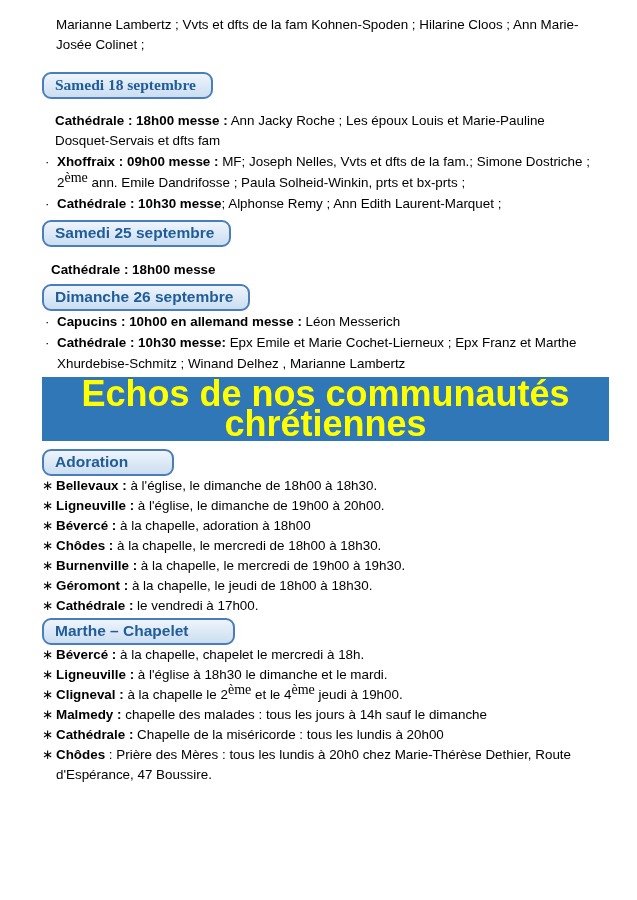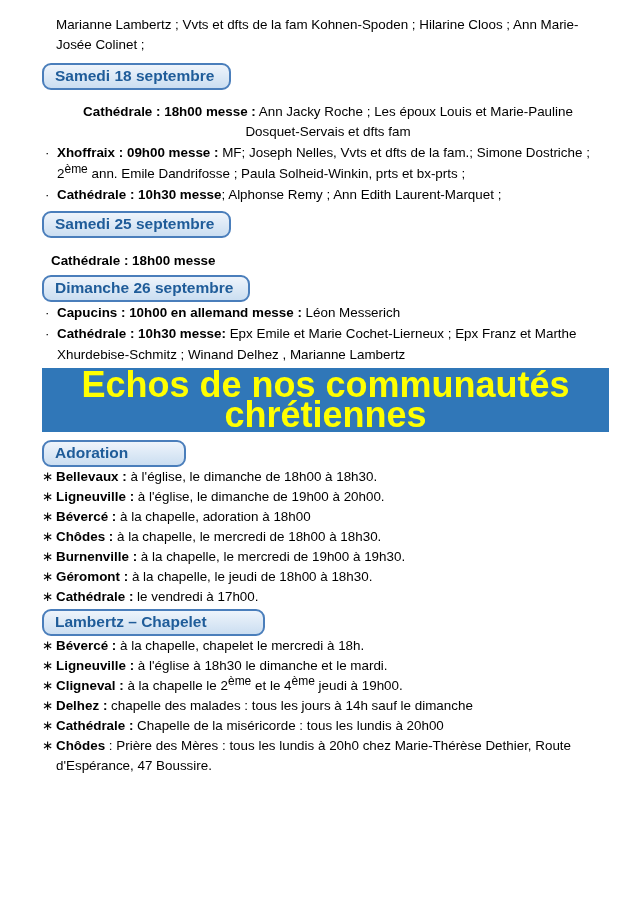--- a/index.html
+++ b/index.html
@@ -19,38 +19,38 @@
   .intro{margin-left:14px;}
   .headbox{
     display:inline-block;
     border:2px solid var(--box-border);
     border-radius:9px;
     background:linear-gradient(180deg,var(--box-fill-top) 0%,var(--box-fill-bottom) 100%);
     color:var(--box-text);
     font-weight:bold;font-size:15.5px;line-height:18px;
     padding:2px 15px 3px 11px;
   }
-  .headbox.wide{padding-right:56px;}
+  .headbox.wide{padding-right:44px;}
   .hb-row{margin:0;line-height:0;}
   .item{position:relative;line-height:21px;}
   .item.dot{padding-left:15px;}
   .item.dot .marker{position:absolute;left:3px;top:0;}
   .item.ast{padding-left:14px;line-height:20px;}
   .item.ast .marker{position:absolute;left:0;top:0;}
   .banner{
     background:var(--banner-bg);color:var(--banner-text);
     font-weight:bold;font-size:36px;line-height:30px;
     text-align:center;padding:2px 4px 2px 4px;
     margin:3px -8px 0 0;
   }
-  sup{font-size:12px;line-height:0;vertical-align:super;}
+  sup{font-size:14px;line-height:0;vertical-align:super;font-family:Liberation Serif, serif;}
   b{font-weight:bold;}
   
   .mt-intro{margin-top:0;}
-  .mt9{margin-top:8px;} .mt12{margin-top:12px;text-align:center;} .mt7{margin-top:7px;}
+  .mt9{margin-top:17px;font-family:Liberation Serif, serif;} .mt12{margin-top:12px;} .mt7{margin-top:7px;}
   .mt6{margin-top:6px;} .mt4{margin-top:4px;} .mt3{margin-top:13px;}
   .mt8{margin-top:8px;} .mt2{margin-top:2px;}
   .masses-list{margin:0;}
 </style>
 </head>
 <body>
 
 <div class="content">
 
   <p class="para intro mt-intro">Marianne Lambertz ; Vvts et dfts de la fam Kohnen-Spoden ; Hilarine Cloos ; Ann Marie-Josée Colinet ;</p>
@@ -100,33 +100,33 @@
       <span class="marker">∗</span><b>Burnenville :</b><span> à la chapelle, le mercredi de 19h00 à 19h30.</span>
     </div>
     <div class="item ast">
       <span class="marker">∗</span><b>Géromont :</b><span> à la chapelle, le jeudi de 18h00 à 18h30.</span>
     </div>
     <div class="item ast">
       <span class="marker">∗</span><b>Cathédrale :</b><span> le vendredi à 17h00.</span>
     </div>
   </div>
 
-  <p class="hb-row mt2"><span class="headbox wide">Lambertz – Chapelet</span></p>
+  <p class="hb-row mt2"><span class="headbox wide">Marthe – Chapelet</span></p>
   <div class="masses-list mt3">
     <div class="item ast">
       <span class="marker">∗</span><b>Bévercé :</b><span> à la chapelle, chapelet le mercredi à 18h.</span>
     </div>
     <div class="item ast">
       <span class="marker">∗</span><b>Ligneuville :</b><span> à l'église à 18h30 le dimanche et le mardi.</span>
     </div>
     <div class="item ast">
       <span class="marker">∗</span><b>Cligneval :</b><span> à la chapelle le 2<sup>ème</sup> et le 4<sup>ème</sup> jeudi à 19h00.</span>
     </div>
     <div class="item ast">
-      <span class="marker">∗</span><b>Delhez :</b><span> chapelle des malades : tous les jours à 14h sauf le dimanche</span>
+      <span class="marker">∗</span><b>Malmedy :</b><span> chapelle des malades : tous les jours à 14h sauf le dimanche</span>
     </div>
   </div>
 
   <div class="masses-list mt4">
     <div class="item ast">
       <span class="marker">∗</span><b>Cathédrale :</b><span> Chapelle de la miséricorde : tous les lundis à 20h00</span>
     </div>
     <div class="item ast">
       <span class="marker">∗</span><b>Chôdes</b><span> : Prière des Mères : tous les lundis à 20h0 chez Marie-Thérèse Dethier, Route d'Espérance, 47 Boussire.</span>
     </div>

